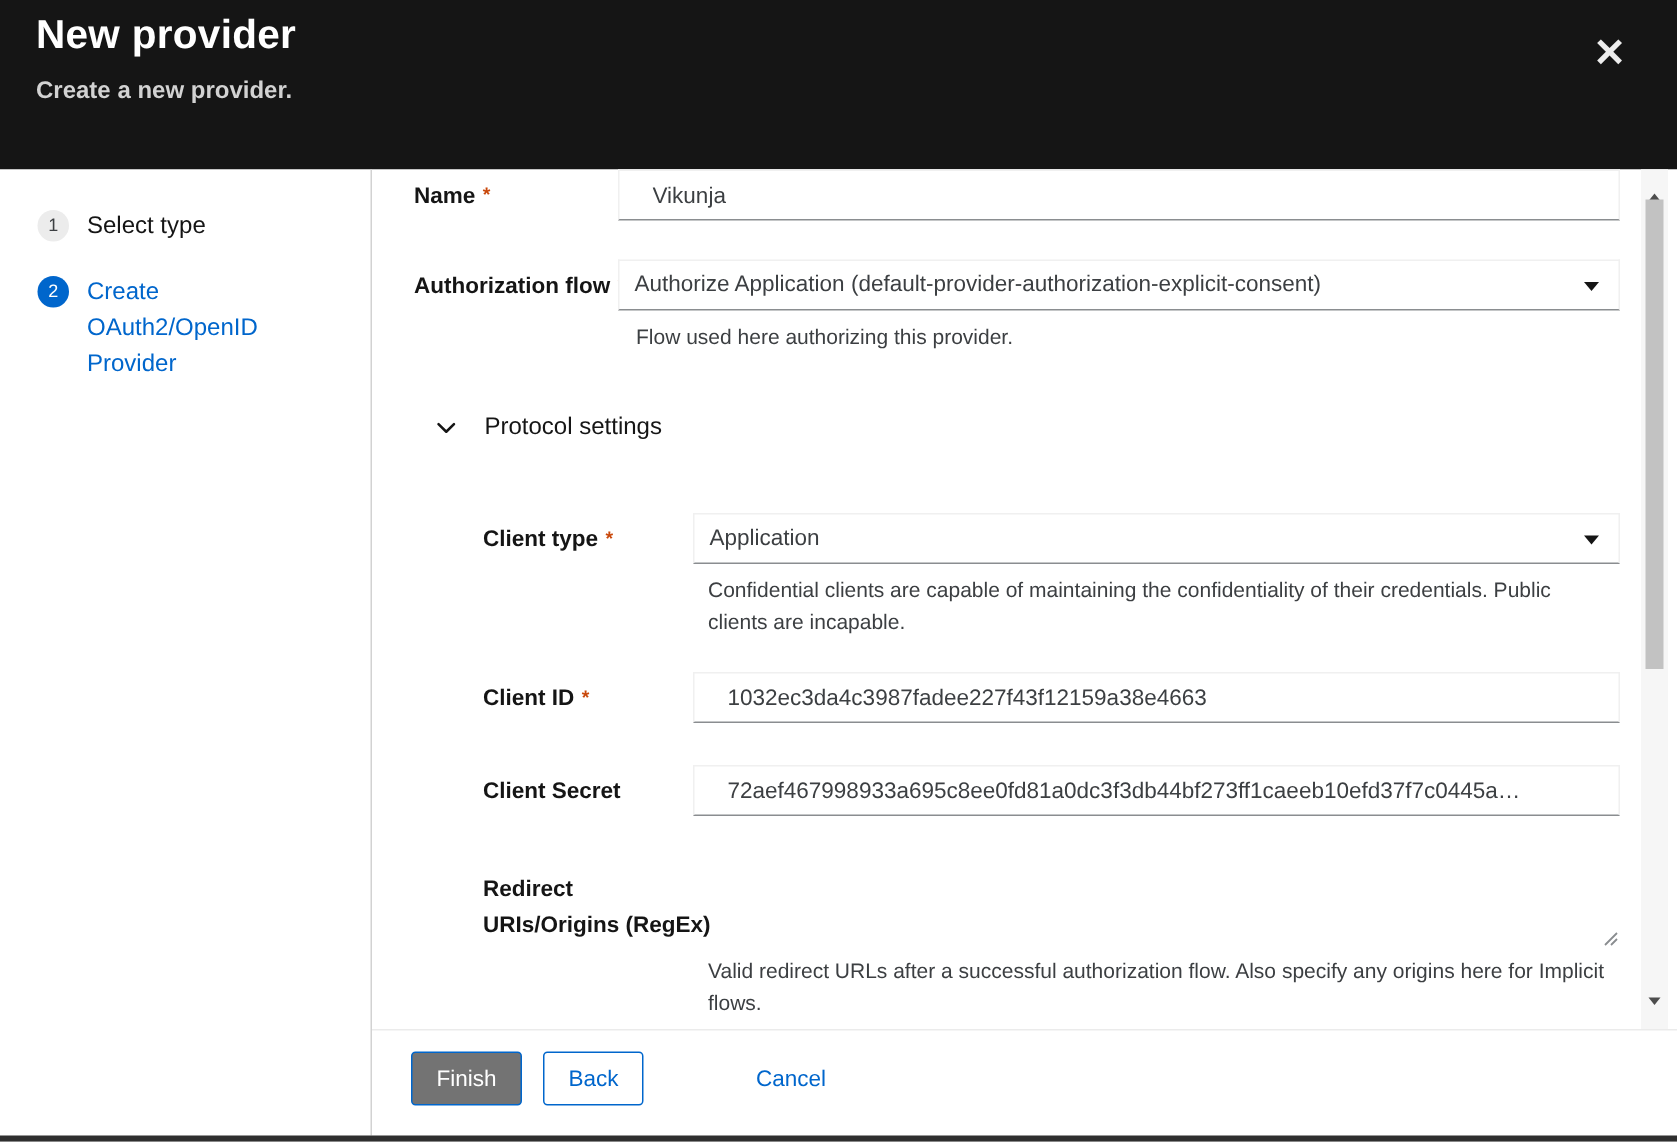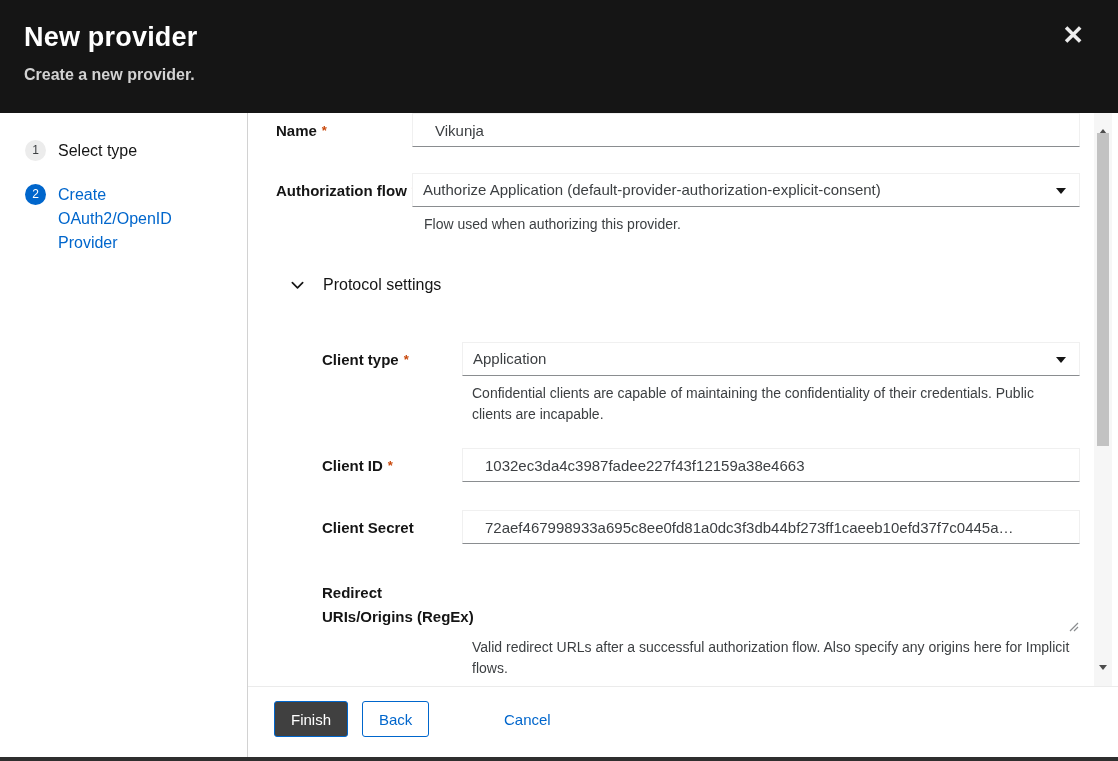--- a/index.html
+++ b/index.html
@@ -5,21 +5,21 @@
   * { margin:0; padding:0; box-sizing:border-box; }
   html,body { background:#444; }
   body { font-family:"Liberation Sans", sans-serif; }
   .modal {
     position:relative; width:1118px; height:761px; background:#fff;
     overflow:hidden; font-family:"Liberation Sans", sans-serif;
   }
   
   .hdr {
     position:absolute; left:0; top:0; width:1118px; height:113px;
-    background:#151515; color:#fff; padding:22px 24px;
+    background:#151515; color:#fff; padding:8px 24px;
   }
   .hdr-title { font-size:27px; font-weight:700; letter-spacing:.2px; }
   .hdr-sub { margin-top:13px; font-size:16px; color:#d2d2d2; font-weight:700; }
   .hdr-close {
     position:absolute; right:34px; top:22px; background:none; border:none;
     color:#ededed; font-size:26px; line-height:26px; cursor:pointer; font-weight:700;
   }
   
   .sidebar {
     position:absolute; left:0; top:113px; width:248px; height:644px;
@@ -55,21 +55,21 @@
   .expand-head .etitle { font-size:16px; color:#151515; }
   .txt-area { padding:8px 10px; resize:none; outline:none; line-height:20px; overflow:hidden; }
   .grip { position:absolute; pointer-events:none; }
   
   .footer {
     position:absolute; left:248px; top:686px; width:870px; height:71px;
     background:#fff; border-top:1px solid #ebebeb;
   }
   .btn { position:absolute; top:14px; height:36px; font-family:"Liberation Sans", sans-serif;
     font-size:15px; border-radius:3px; cursor:pointer; padding:0 16px; }
-  .btn-primary { left:26px; background:#404040; border:1px solid #0066cc; color:#fff; }
+  .btn-primary { left:26px; background:#737373; border:1px solid #0066cc; color:#fff; }
   .btn-secondary { left:114px; background:#fff; border:1px solid #0066cc; color:#0066cc; }
   .btn-link { left:240px; background:none; border:none; color:#0066cc; }
   
   .sb-track { position:absolute; left:1094px; top:113px; width:18px; height:573px; background:#f6f6f6; }
   .sb-thumb { position:absolute; left:3px; top:20px; width:12px; height:313px; background:#c2c2c2; }
   .sb-btn { position:absolute; left:0; width:18px; height:17px; background:#f6f6f6; border:none; cursor:pointer; }
   .sb-up { top:0; } .sb-down { top:556px; }
   .tri-up { width:0;height:0;border-left:4px solid transparent;border-right:4px solid transparent;
     border-bottom:5px solid #4d4d4d; margin:6px auto 0; }
   .tri-down { width:0;height:0;border-left:4px solid transparent;border-right:4px solid transparent;
@@ -102,21 +102,21 @@
   <div class="content">
 
     <label class="lbl" style="left:28px; top:9px;"><span>Name</span><span class="req">*</span></label>
     <input class="txt-input" style="left: 164px; top: 0px; width: 668px;" value="Vikunja">
 
     <label class="lbl" style="left:28px; top:69px;"><span>Authorization flow</span><span class="req">*</span></label>
     <div class="sel" style="left:164px; top:60px; width:668px;">
       <span>Authorize Application (default-provider-authorization-explicit-consent)</span>
       <span class="caret"></span>
     </div>
-    <div class="help" style="left:176px; top:101px; width:660px;">Flow used when authorizing this provider.</div>
+    <div class="help" style="left:176px; top:101px; width:660px;">Flow used here authorizing this provider.</div>
 
     <div class="expand-head" style="left:42px; top:163px;justify-content:flex-end;">
       <span class="chev">
         <svg width="15" height="15" viewBox="0 0 16 16">
             <path d="M2.5 5 L8 10.5 L13.5 5" fill="none" stroke="#151515" stroke-width="1.8" stroke-linecap="round" stroke-linejoin="round"></path>
           </svg>
       </span>
       <span class="etitle">Protocol settings</span>
     </div>
 

